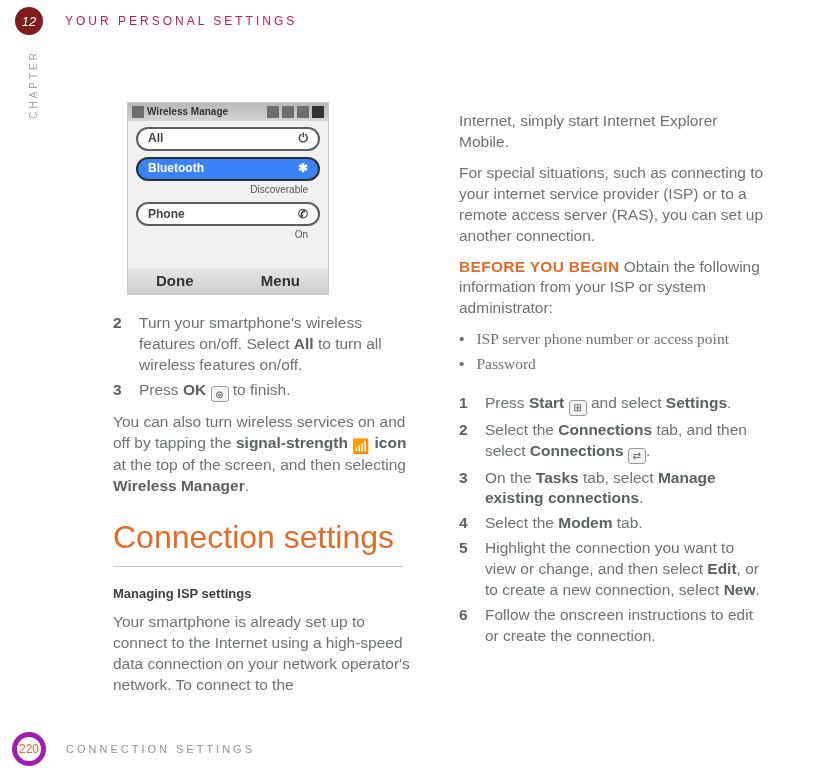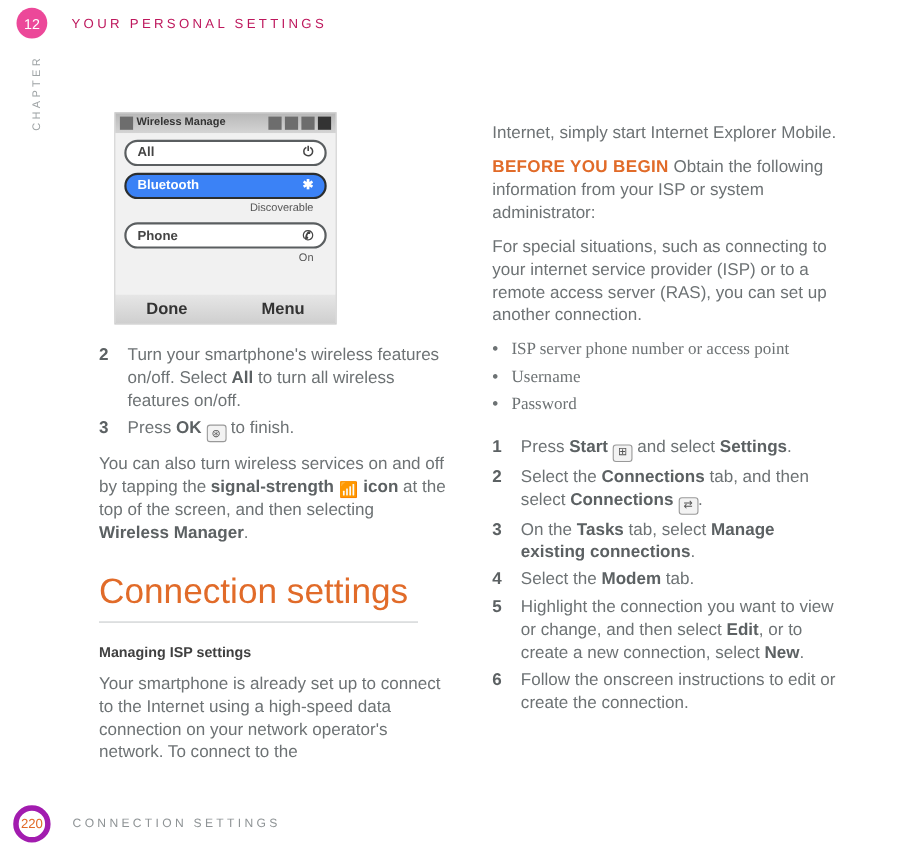--- a/index.html
+++ b/index.html
@@ -17,28 +17,29 @@
     position: absolute;
     top: 7px;
     left: 0;
     display: flex;
     align-items: center;
   }
   .chapter-badge {
     width: 28px;
     height: 28px;
     border-radius: 50%;
-    background: #ec4899;
+    background: #7f1d1d;
     color: #fff;
     font-size: 13px;
     display: flex;
     align-items: center;
     justify-content: center;
     margin-left: 15px;
     font-weight: 500;
+    font-style: italic;
   }
   .chapter-title {
     margin-left: 22px;
     letter-spacing: 3px;
     font-size: 12px;
     color: #be185d;
     text-align: center;
   }
   .chapter-vertical {
     position: absolute;
@@ -47,21 +48,21 @@
     writing-mode: vertical-rl;
     transform: rotate(180deg);
     letter-spacing: 3px;
     font-size: 10px;
     color: #9ea3a5;
   }
   
   .columns {
     position: absolute;
     top: 94px;
-    left: 90px;
+    left: 113px;
     right: 60px;
     display: flex;
     gap: 40px;
   }
   .col {
     flex: 1;
     font-size: 15.5px;
     line-height: 1.35;
     color: #6d7274;
   }
@@ -280,31 +281,28 @@
 
     <div class="subhead">Managing ISP settings</div>
     <div class="para">Your smartphone is already set up to connect to the Internet using a high-speed data connection on your network operator's network. To connect to the</div>
 
   </div>
 
   <div class="col">
 
     <div class="para" style="margin-top:17px">Internet, simply start Internet Explorer Mobile.</div>
 
+    <div class="para">For special situations, such as connecting to your internet service provider (ISP) or to a remote access server (RAS), you can set up another connection.</div>
+
     <div class="para">
       <span class="accent">BEFORE YOU BEGIN</span><span> Obtain the following information from your ISP or system administrator:</span>
     </div>
 
-    <div class="para">For special situations, such as connecting to your internet service provider (ISP) or to a remote access server (RAS), you can set up another connection.</div>
-
     <div class="bullet">
         <span>ISP server phone number or access point</span>
-      </div>
-    <div class="bullet">
-        <span>Username</span>
       </div>
     <div class="bullet">
         <span>Password</span>
       </div>
 
     <div style="height:10px"></div>
 
     <div class="num-item">
       <span class="n">1</span>
       <span class="t">

